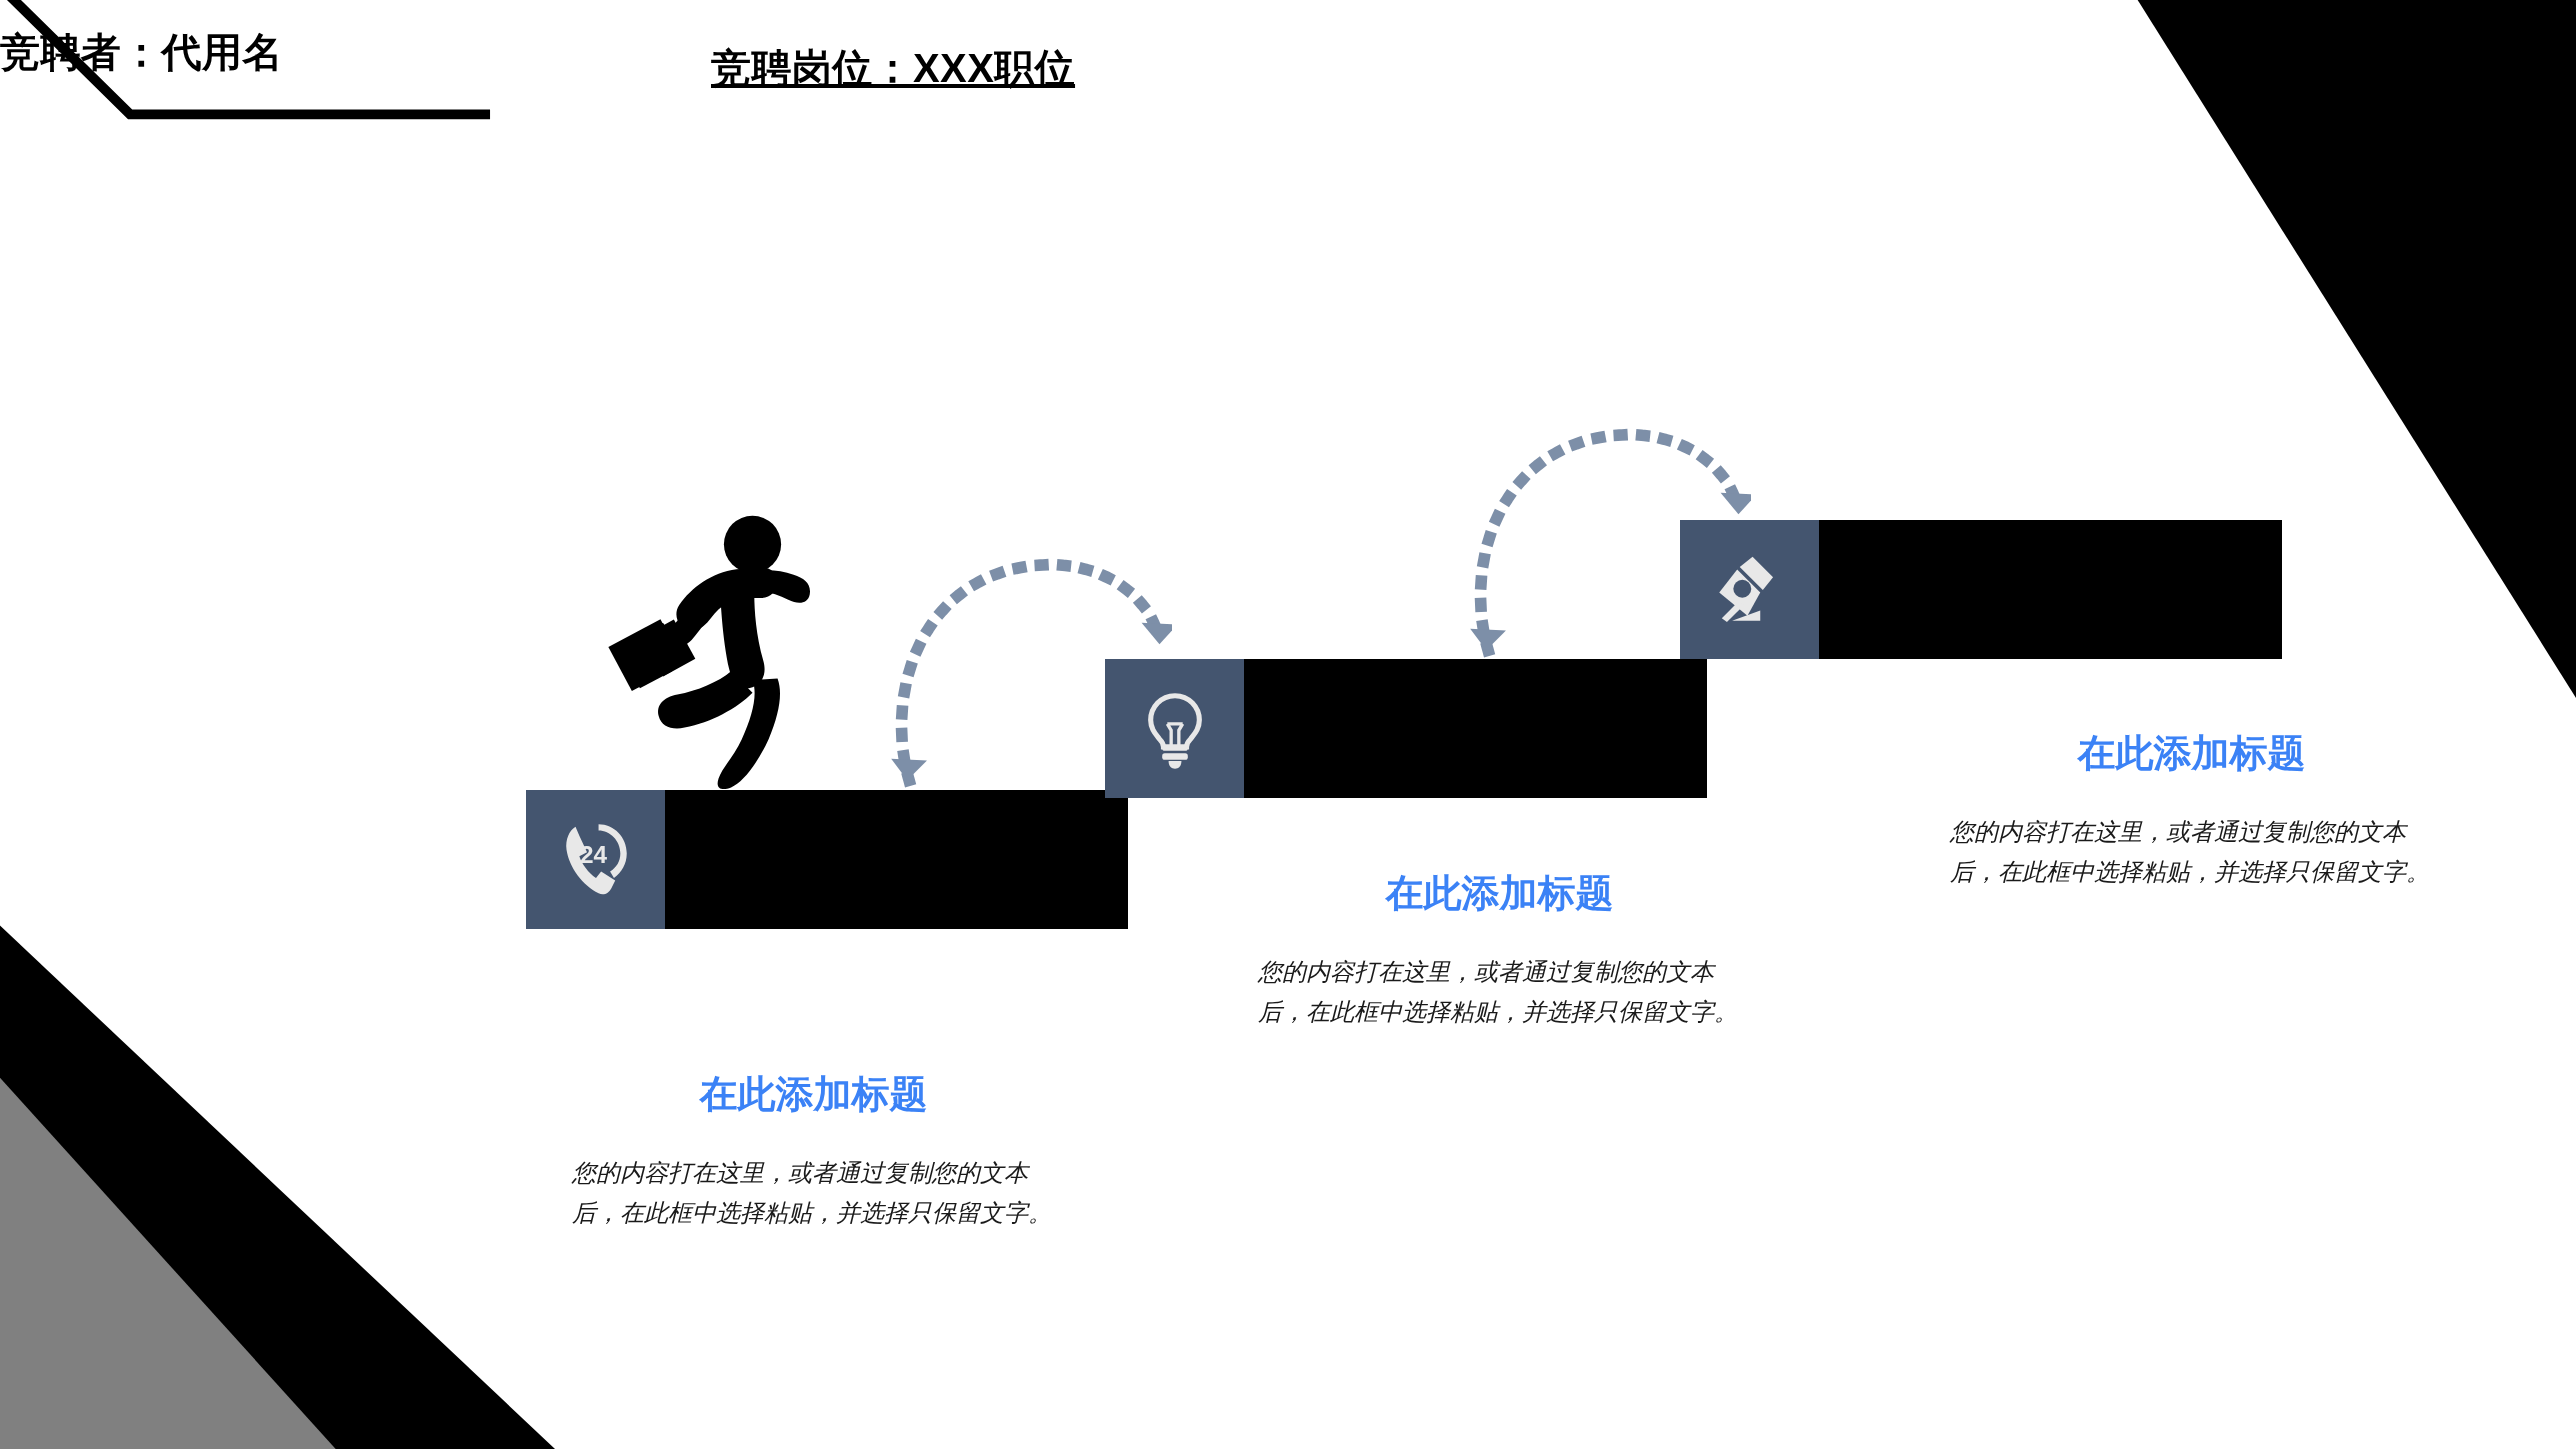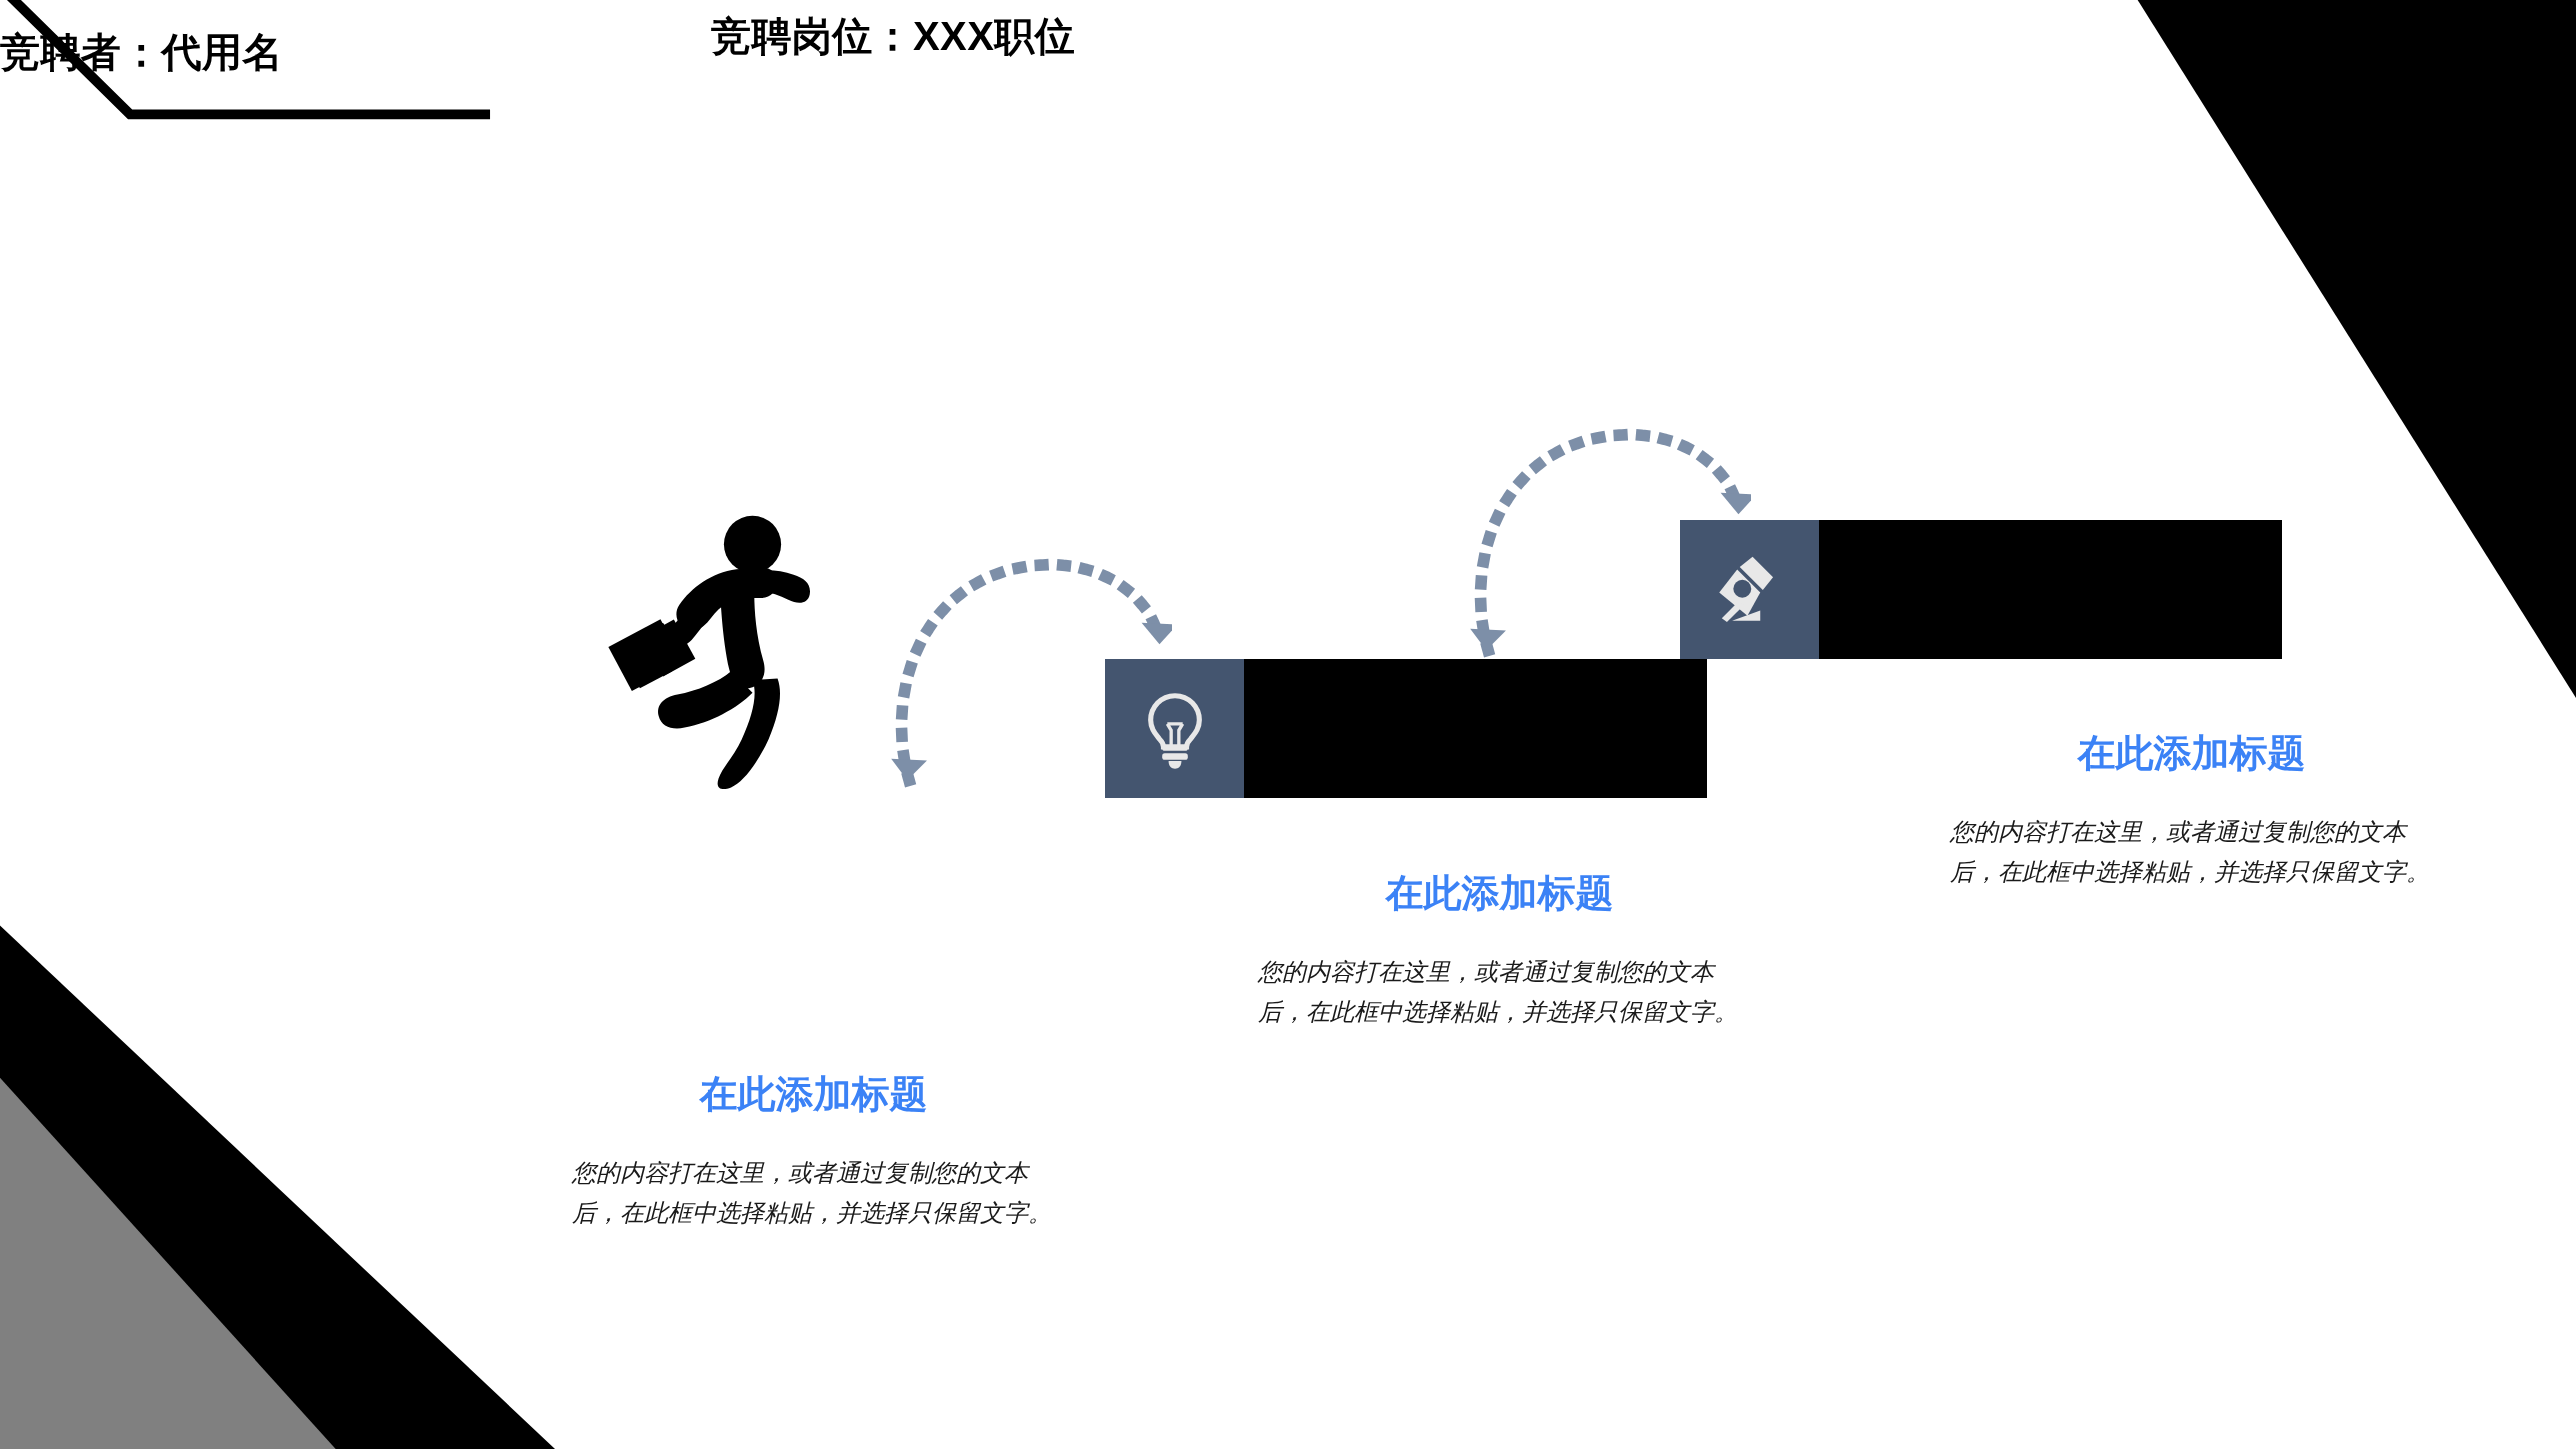--- a/index.html
+++ b/index.html
@@ -53,21 +53,21 @@
   .header-item {
     position: absolute;
     white-space: nowrap;
     color: #000000;
     font-size: 40px;
     font-weight: 700;
     letter-spacing: 0.4px;
     line-height: 1;
   }
   #header-candidate { left: 0px;    top: 32px; }
-  #header-position  { left: 711px;  top: 16px; }
+  #header-position  { left: 711px;  top: 48px; text-decoration: underline; }
   #header-phone     { left: 1358px; top: 32px; }
 
   
   .step-bar {
     position: absolute;
     display: flex;
     align-items: stretch;
   }
   .step-icon-box {
     flex: 0 0 auto;
@@ -229,20 +229,34 @@
   </div>
 
   <div class="flow-arrow" id="flow-arrow-2">
     <svg viewBox="0 0 350 300" xmlns="http://www.w3.org/2000/svg">
       <path d="M 56 272 C 30 180 64 62 172 36 C 268 14 330 70 336 118" fill="none" stroke="#7d8fa8" stroke-width="13" stroke-linecap="square" stroke-dasharray="3 22"></path>
       <polygon points="336,120 316,96 356,98" fill="#7d8fa8"></polygon>
       <polygon points="54,272 36,248 76,250" fill="#7d8fa8"></polygon>
     </svg>
   </div>
 
+  <div class="step-bar" id="step-bar-1">
+    <div class="step-icon-box">
+      <svg viewBox="0 0 64 64" xmlns="http://www.w3.org/2000/svg">
+        <g fill="#e8e8e8">
+          <path d="M16 6 C11 9 8 16 9 24 C11 38 22 52 34 58 C38 60 42 58 44 54
+                   L47 48 L36 41 L32 46 C26 42 21 35 19 29 L25 26 L19 13 Z"></path>
+          <path d="M34 4 C46 4 56 14 56 27 C56 35 52 42 46 46 L43 41
+                   C48 38 51 33 51 27 C51 17 43 9 34 9 Z"></path>
+          <text x="30" y="34" font-family="'Liberation Sans',sans-serif" font-size="19" font-weight="700" fill="#e8e8e8" text-anchor="middle">24</text>
+        </g>
+      </svg>
+    </div>
+    <div class="step-black-bar"></div>
+  </div>
 
   <div class="step-bar" id="step-bar-2">
     <div class="step-icon-box">
       <svg viewBox="0 0 64 64" xmlns="http://www.w3.org/2000/svg">
         <g fill="none" stroke="#e8e8e8" stroke-width="4">
           <path d="M32 6 C21 6 13 15 13 25 C13 32 17 36 20 40
                    C22 42 23 44 23 46 L41 46 C41 44 42 42 44 40
                    C47 36 51 32 51 25 C51 15 43 6 32 6 Z"></path>
           <path d="M26 28 L29 33 L29 45 M38 28 L35 33 L35 45 M26 28 L38 28" stroke-width="2.6"></path>
         </g>

